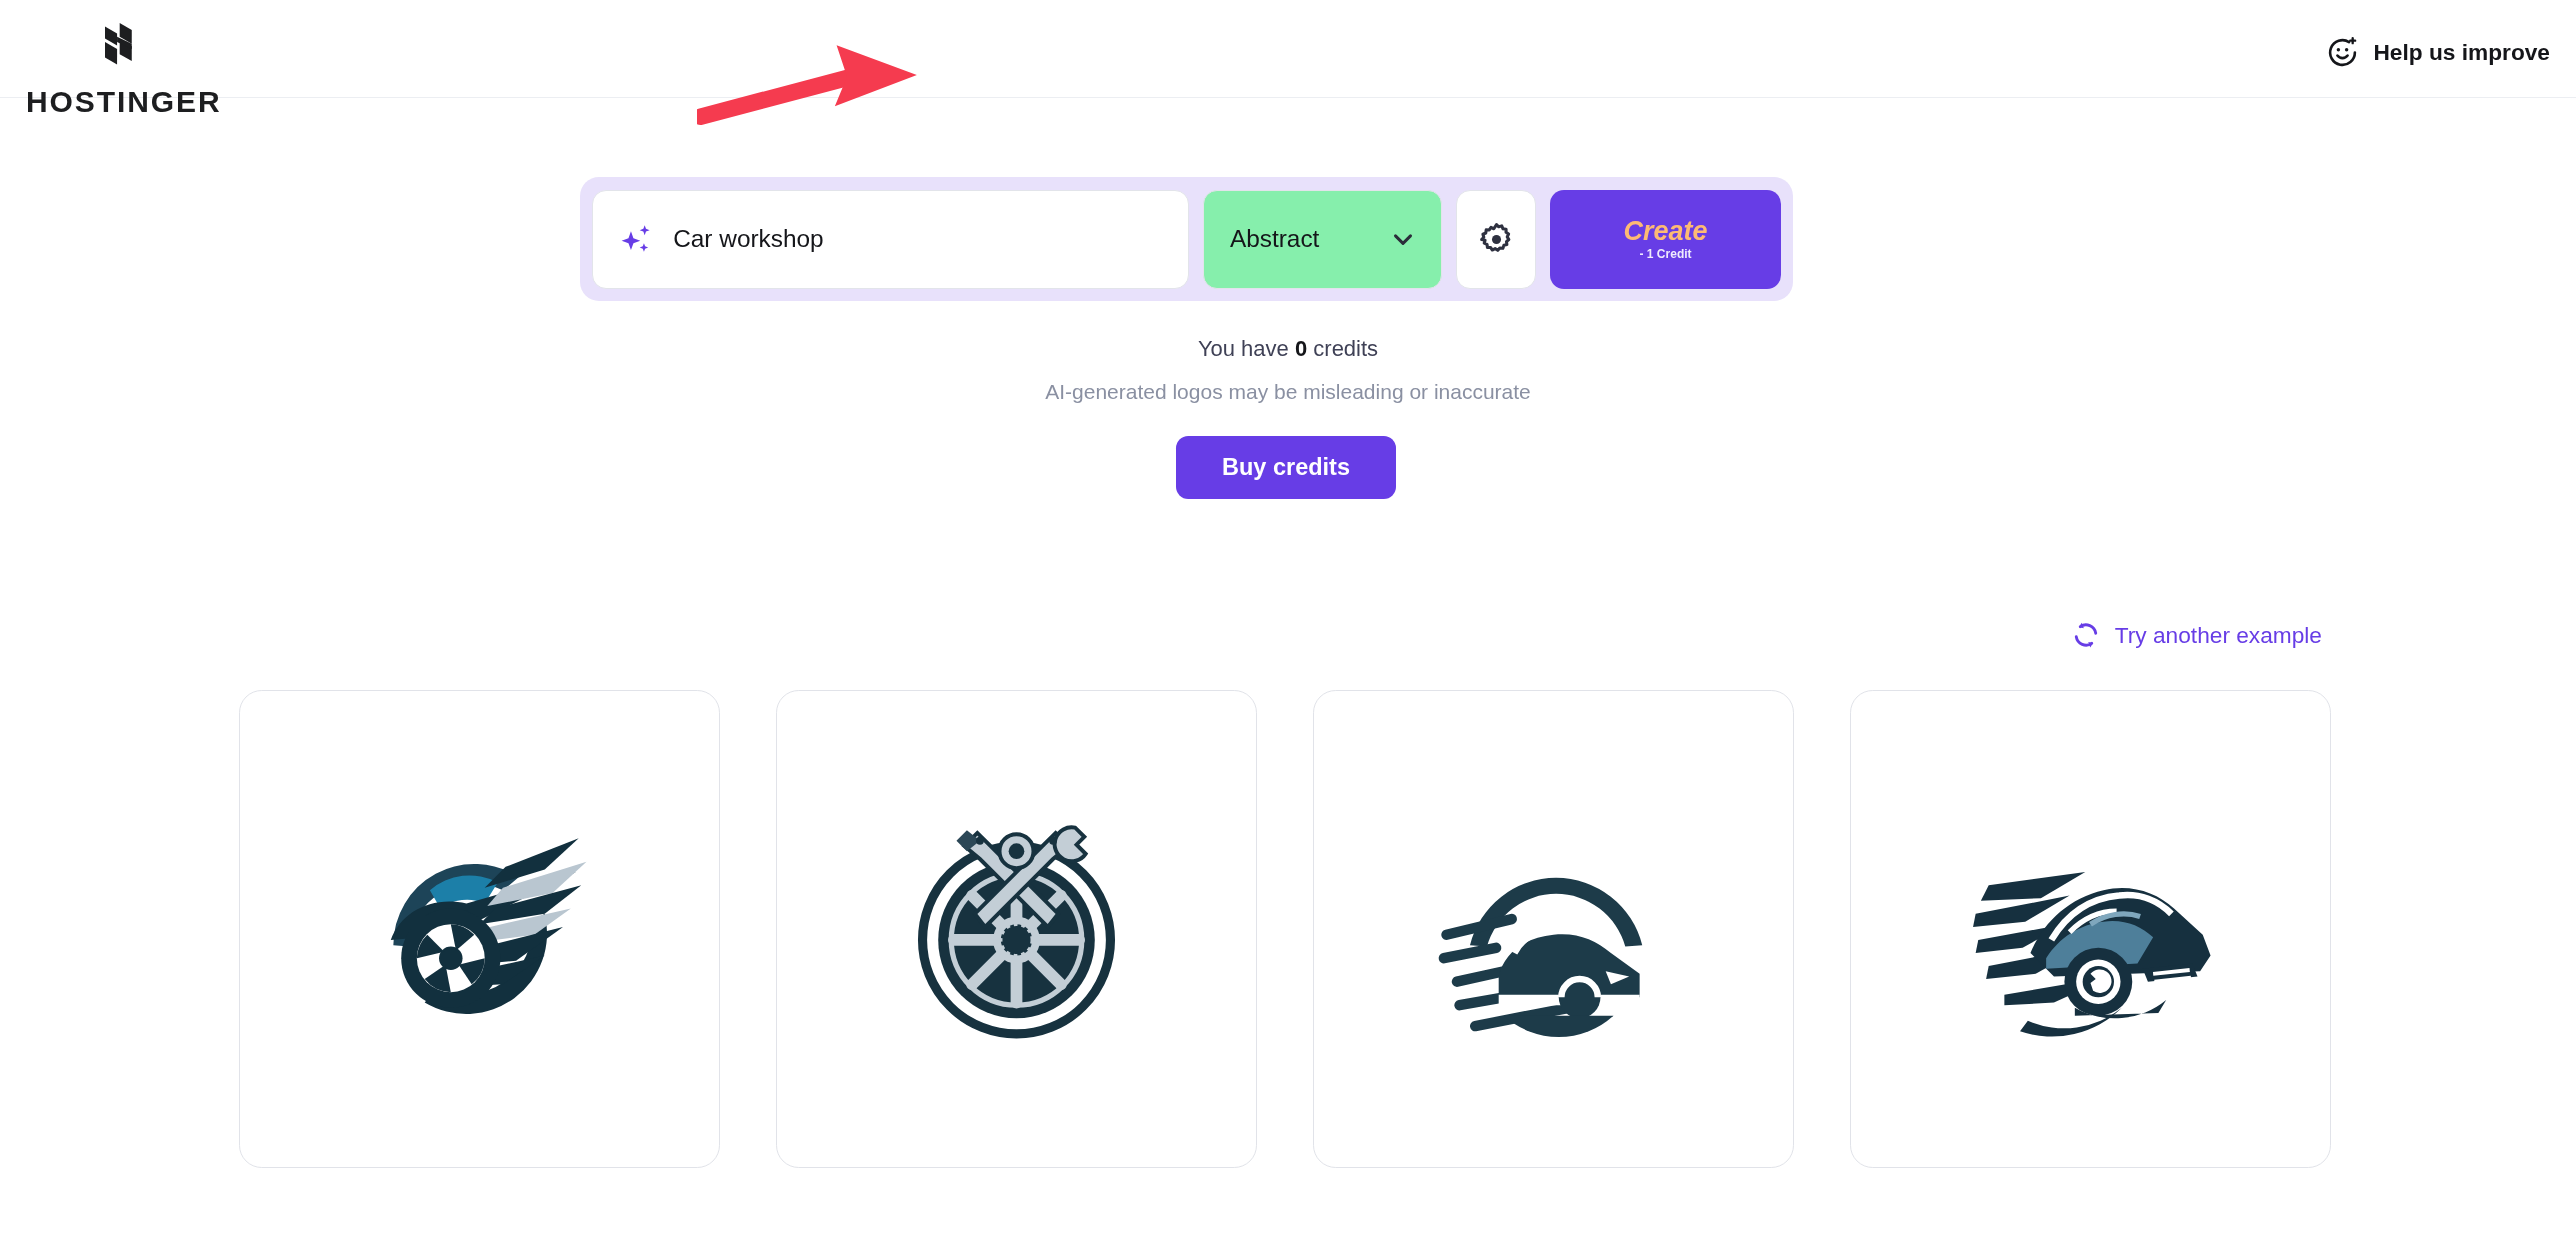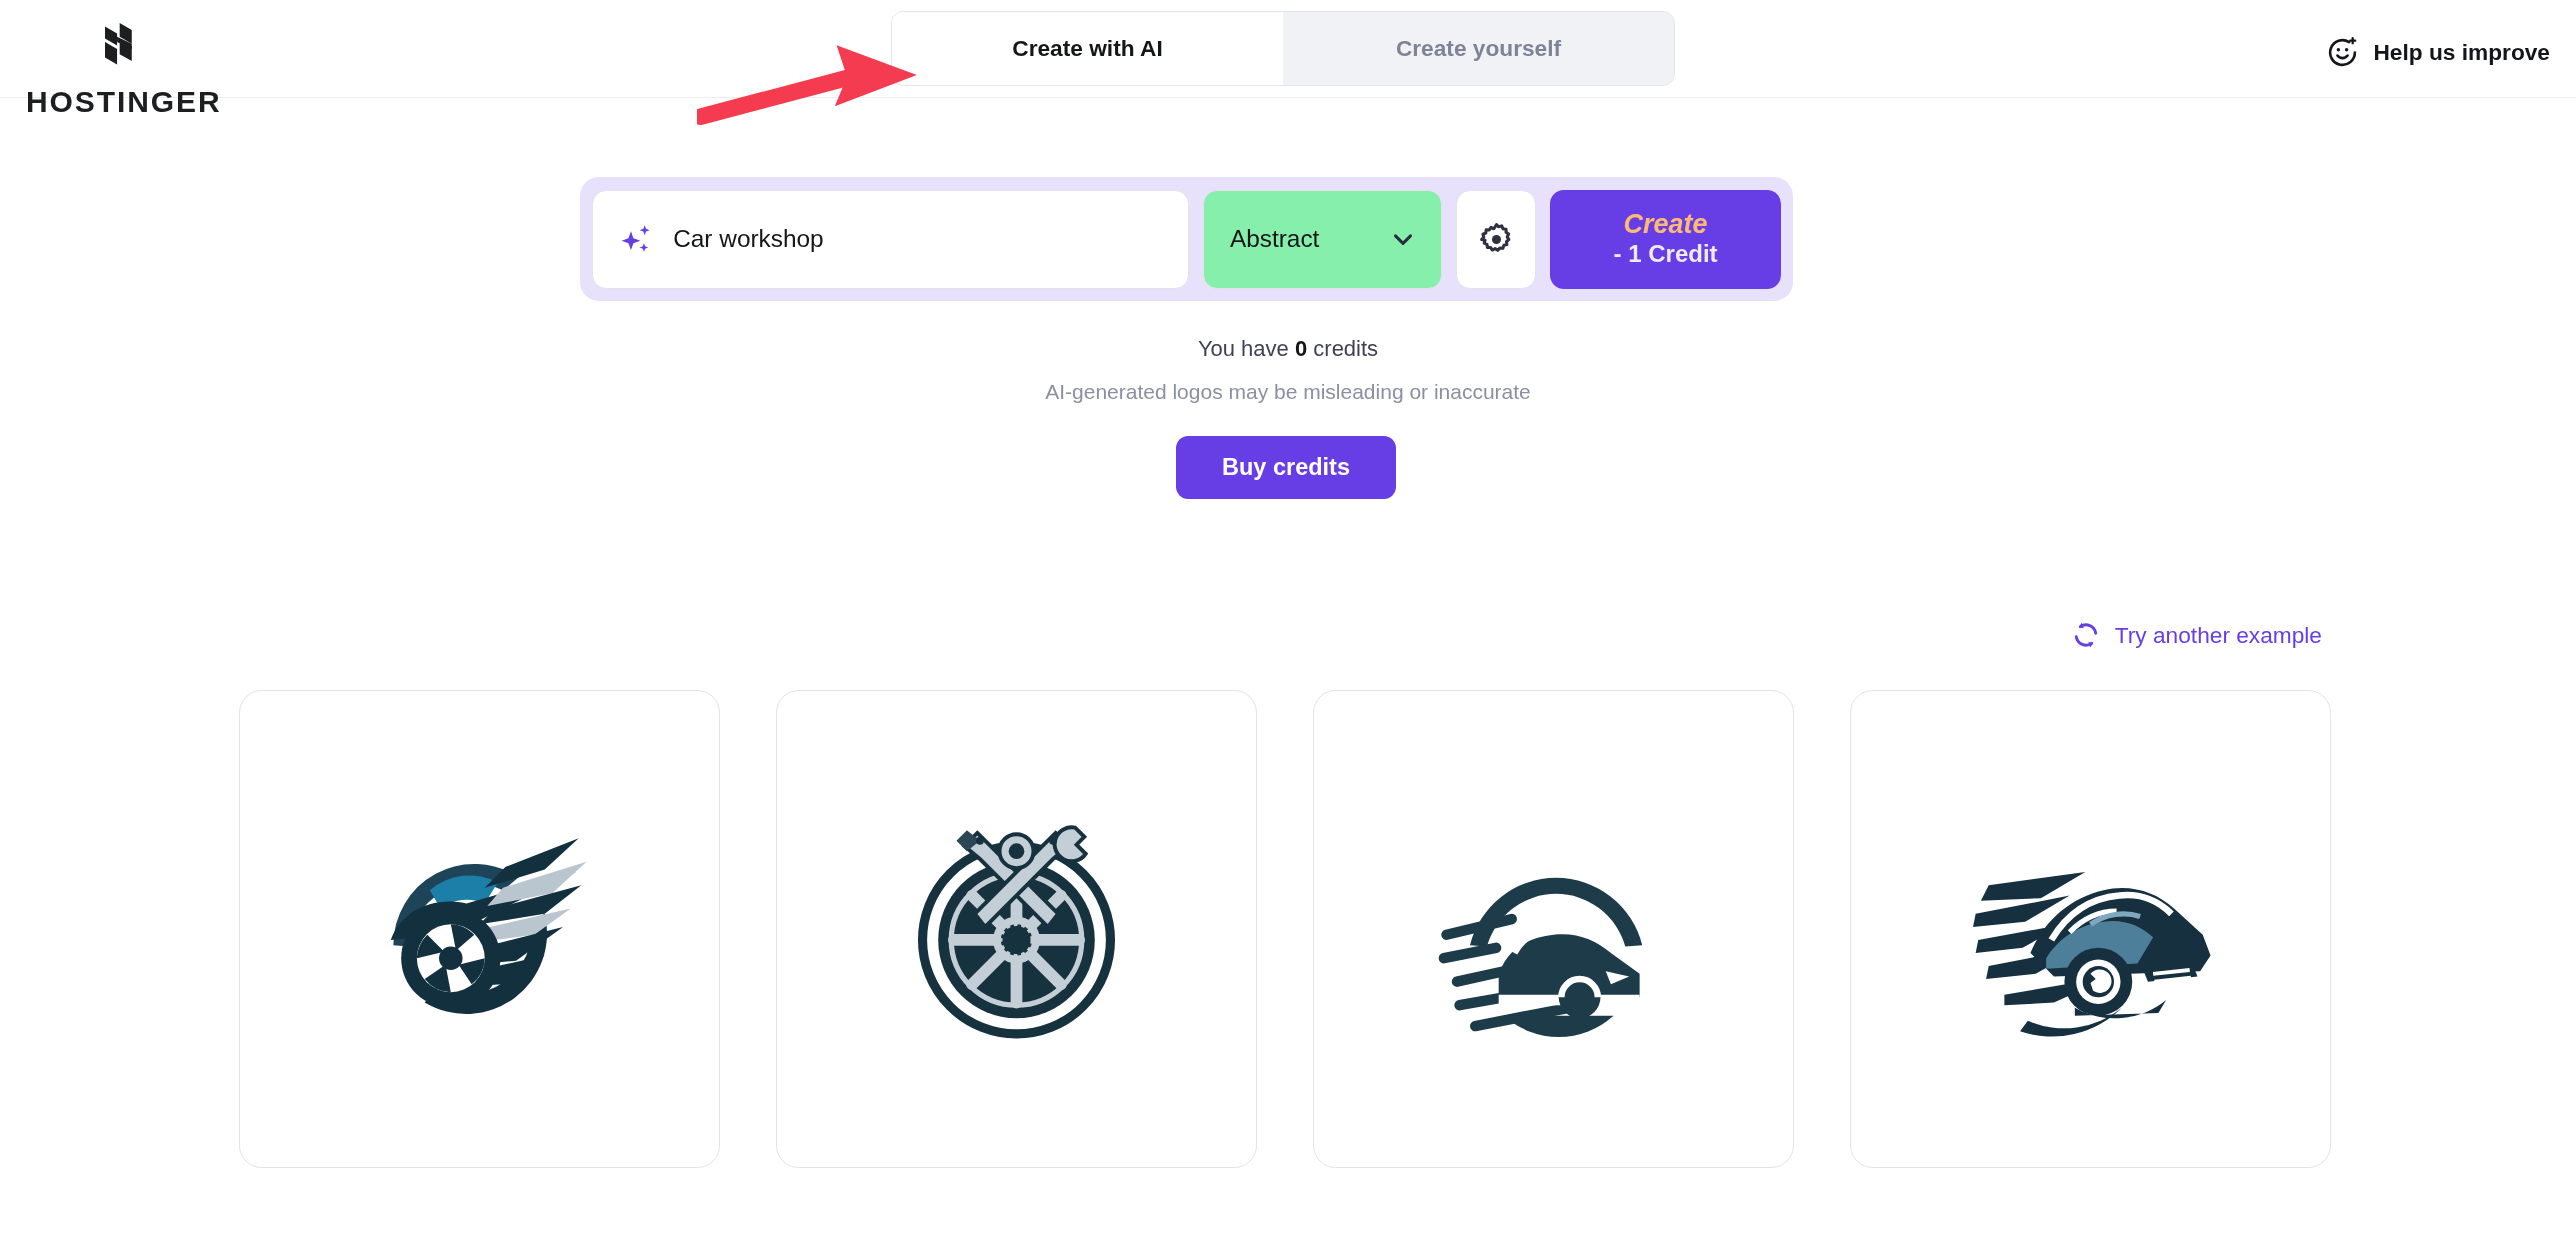--- a/index.html
+++ b/index.html
@@ -122,21 +122,21 @@
   .create-btn {
     width: 277px; height: 99px;
     background: #673de6;
     border-radius: 14px;
     display: flex; flex-direction: column;
     align-items: center; justify-content: center;
     gap: 1.7px;
     cursor: pointer;
   }
   .create-main { font-size: 27px; font-weight: 700; color: #fdba74; line-height: 1.1; font-style: italic; }
-  .create-sub { font-size: 24px; font-weight: 600; color: #efeafd; line-height: 1.1; }
+  .create-sub { font-size: 12px; font-weight: 600; color: #efeafd; line-height: 1.1; }
 
   
   .credits-line {
     position: absolute;
     left: 0; top: 336px; width: 100%;
     text-align: center;
     font-size: 22px;
     color: #3f4156;
   }
   .credits-line b { font-weight: 700; color: #15161a; }
@@ -192,28 +192,20 @@
     <svg class="brand-mark" viewBox="0 0 44 52">
       <polygon points="0,4 14,12 14,26 0,18" fill="#1d1e20"></polygon>
       <polygon points="0,22 14,30 14,48 0,40" fill="#1d1e20"></polygon>
       <polygon points="17,0 31,8 31,24 17,16" fill="#1d1e20"></polygon>
       <polygon points="17,19 31,27 31,44 17,36" fill="#1d1e20"></polygon>
       <polygon points="14,16 31,24 31,30 14,22" fill="#1d1e20"></polygon>
     </svg>
     <div class="brand-name">HOSTINGER</div>
   </div>
 
-  <div class="tabs">
-    <div class="tab active">
-      <span>Create with AI</span>
-    </div>
-    <div class="tab inactive">
-      <span>Create yourself</span>
-    </div>
-  </div>
 
   <div class="help">
     <svg width="33" height="33" viewBox="0 0 24 24">
       <path d="M21 12a9 9 0 1 1-4.2-7.6" fill="none" stroke="#15161a" stroke-width="1.9" stroke-linecap="round"></path>
       <circle cx="9" cy="10" r="1.25" fill="#15161a"></circle>
       <circle cx="15" cy="10" r="1.25" fill="#15161a"></circle>
       <path d="M8.3 14.2a4.6 4.6 0 0 0 7.4 0" fill="none" stroke="#15161a" stroke-width="1.9" stroke-linecap="round"></path>
       <path d="M19.4 1.6v3.6M17.6 3.4h3.6" stroke="#15161a" stroke-width="1.7" stroke-linecap="round"></path>
     </svg>
     <span class="help-label">Help us improve</span>

